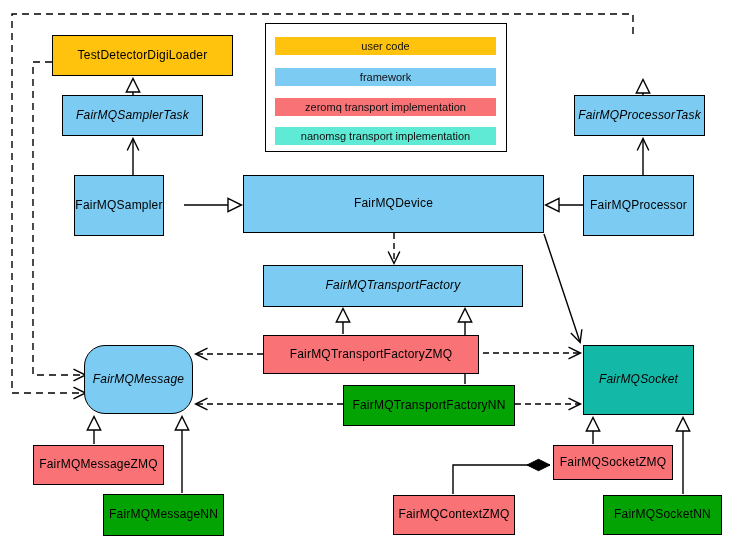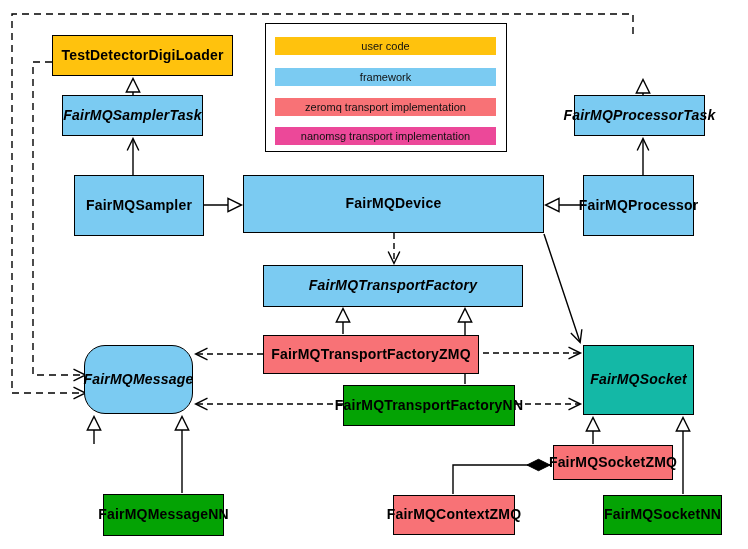--- a/index.html
+++ b/index.html
@@ -4,39 +4,39 @@
 <style>
   html,body{margin:0;padding:0;background:#fff;}
   #canvas{
     position:relative;width:748px;height:549px;background:#fff;overflow:hidden;
     font-family:"Liberation Sans","DejaVu Sans",sans-serif;
   }
   #edges{position:absolute;left:0;top:0;width:748px;height:549px;}
   .node{
     position:absolute;display:flex;align-items:center;justify-content:center;
     border:1.6px solid #000;box-sizing:border-box;
-    font-size:14px;font-weight:bold;color:#000;text-align:center;
+    font-size:12px;font-weight:normal;color:#000;text-align:center;
     letter-spacing:.2px;line-height:1.1;
   }
   .node.abstract{font-style:italic;}
   #legend{
     position:absolute;left:265px;top:23px;width:242px;height:129px;
     border:1.6px solid #000;background:#fff;box-sizing:border-box;
   }
   .legend-bar{
     position:absolute;left:9px;width:221px;height:18px;
     display:flex;align-items:center;justify-content:center;
     font-size:11px;font-weight:normal;color:#111;
   }
   
   #n-digiloader   {left:52px; top:35px; width:181px;height:41px;}
   #n-recotask     {left:534px;top:35px; width:201px;height:42px;}
   #n-samplertask  {left:62px; top:95px; width:141px;height:41px;text-align:center;}
   #n-processortask{left:574px;top:95px; width:131px;height:41px;}
-  #n-sampler      {left:74px; top:175px;width:130px;height:61px;}
+  #n-sampler      {left:74px; top:175px;width:90px;height:61px;}
   #n-device       {left:243px;top:175px;width:301px;height:58px;}
   #n-processor    {left:583px;top:175px;width:111px;height:61px;}
   #n-factory      {left:263px;top:265px;width:260px;height:42px;}
   #n-factoryzmq   {left:263px;top:335px;width:216px;height:39px;}
   #n-factorynn    {left:343px;top:385px;width:172px;height:41px;}
   #n-message      {left:84px; top:345px;width:109px;height:69px;border-radius:21px;}
   #n-socket       {left:583px;top:345px;width:111px;height:70px;}
   #n-messagezmq   {left:33px; top:445px;width:131px;height:40px;}
   #n-messagenn    {left:103px;top:494px;width:121px;height:42px;}
   #n-socketzmq    {left:553px;top:445px;width:120px;height:35px;}
@@ -143,21 +143,21 @@
 
     <g>
       <polyline points="453,494 453,465 550,465" marker-end="url(#mDia)"></polyline>
     </g>
   </svg>
 
   <div id="legend">
     <div class="legend-bar" style="top: 13px; background: rgb(255, 194, 13);">user code</div>
     <div class="legend-bar" style="top: 44px; background: rgb(123, 203, 242);">framework</div>
     <div class="legend-bar" style="top: 74px; background: rgb(248, 114, 118);">zeromq transport implementation</div>
-    <div class="legend-bar" style="top: 103px; background: #ec4899;">nanomsg transport implementation</div>
+    <div class="legend-bar" style="top: 103px; background: #5eead4;">nanomsg transport implementation</div>
   </div>
 
   <div id="n-digiloader" class="node" style="background: rgb(255, 194, 13);">TestDetectorDigiLoader</div>
 
 
   <div id="n-samplertask" class="node abstract" style="background: rgb(123, 203, 242);">FairMQSamplerTask</div>
 
   <div id="n-processortask" class="node abstract" style="background: rgb(123, 203, 242);">FairMQProcessorTask</div>
 
   <div id="n-sampler" class="node" style="background: rgb(123, 203, 242);">FairMQSampler</div>
@@ -169,20 +169,21 @@
   <div id="n-factory" class="node abstract" style="background: rgb(123, 203, 242);">FairMQTransportFactory</div>
 
   <div id="n-factoryzmq" class="node" style="background: rgb(248, 114, 118);">FairMQTransportFactoryZMQ</div>
 
   <div id="n-factorynn" class="node" style="background: rgb(4, 163, 4);">FairMQTransportFactoryNN</div>
 
   <div id="n-message" class="node abstract" style="background: rgb(123, 203, 242);">FairMQMessage</div>
 
   <div id="n-socket" class="node abstract" style="background: #14b8a6;">FairMQSocket</div>
 
+  <div id="n-messagezmq" class="node" style="background: rgb(248, 114, 118);">FairMQMessageZMQ</div>
 
   <div id="n-messagenn" class="node" style="background: rgb(4, 163, 4);">FairMQMessageNN</div>
 
   <div id="n-socketzmq" class="node" style="background: rgb(248, 114, 118);">FairMQSocketZMQ</div>
 
   <div id="n-socketnn" class="node" style="background: rgb(4, 163, 4);">FairMQSocketNN</div>
 
   <div id="n-contextzmq" class="node" style="background: rgb(248, 114, 118);">FairMQContextZMQ</div>
 
 </div>

